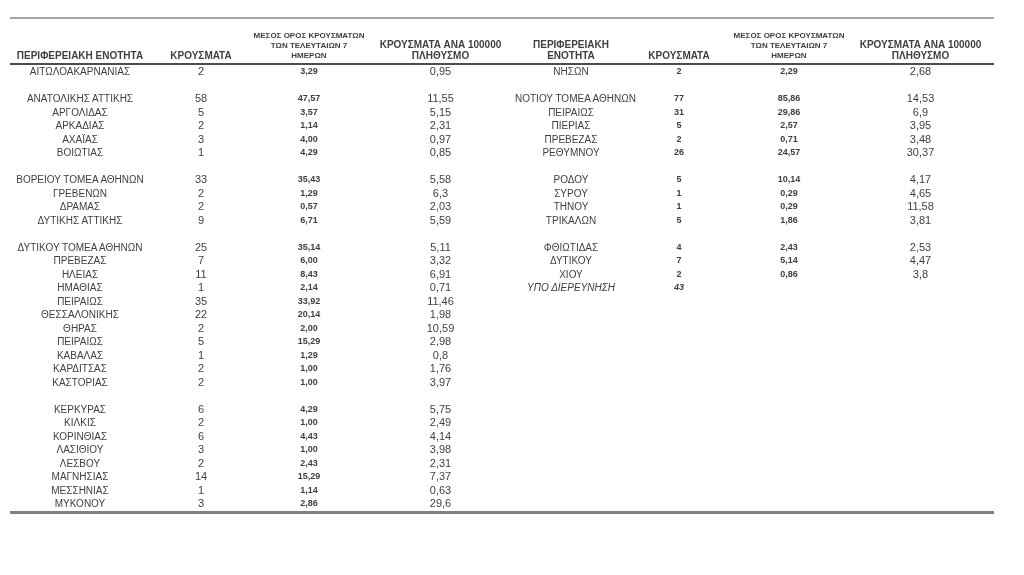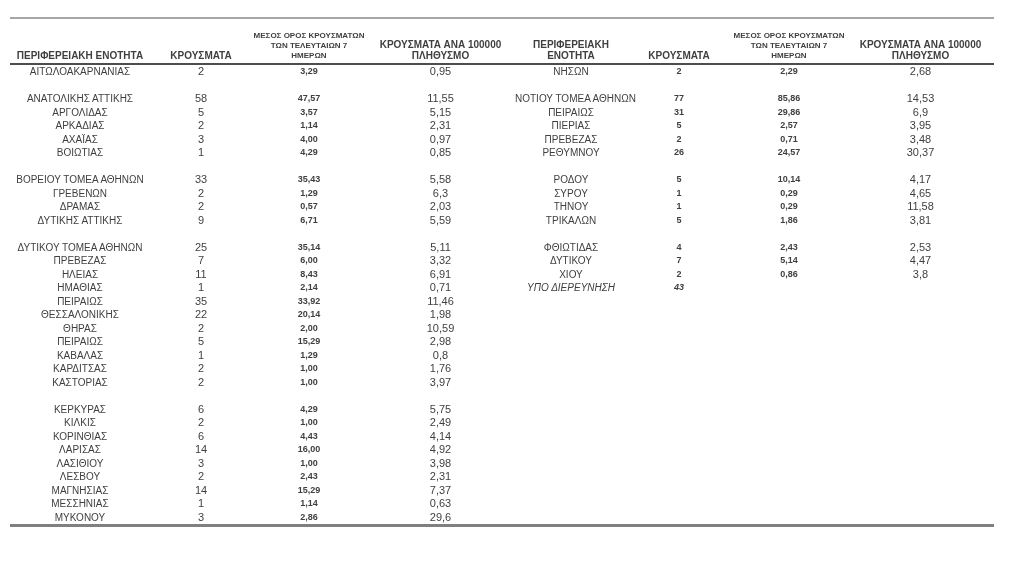--- a/index.html
+++ b/index.html
@@ -369,30 +369,20 @@
           <td class="c-name">ΚΟΡΙΝΘΙΑΣ</td>
           <td class="c-big">6</td>
           <td class="c-small">4,43</td>
           <td class="c-big">4,14</td>
           <td class="c-name"></td>
           <td class="c-small"></td>
           <td class="c-small"></td>
           <td class="c-big"></td>
         </tr>
         <tr>
-          <td class="c-name">ΛΑΡΙΣΑΣ</td>
-          <td class="c-big">14</td>
-          <td class="c-small">16,00</td>
-          <td class="c-big">4,92</td>
-          <td class="c-name"></td>
-          <td class="c-small"></td>
-          <td class="c-small"></td>
-          <td class="c-big"></td>
-        </tr>
-        <tr>
           <td class="c-name">ΛΑΣΙΘΙΟΥ</td>
           <td class="c-big">3</td>
           <td class="c-small">1,00</td>
           <td class="c-big">3,98</td>
           <td class="c-name"></td>
           <td class="c-small"></td>
           <td class="c-small"></td>
           <td class="c-big"></td>
         </tr>
         <tr>

